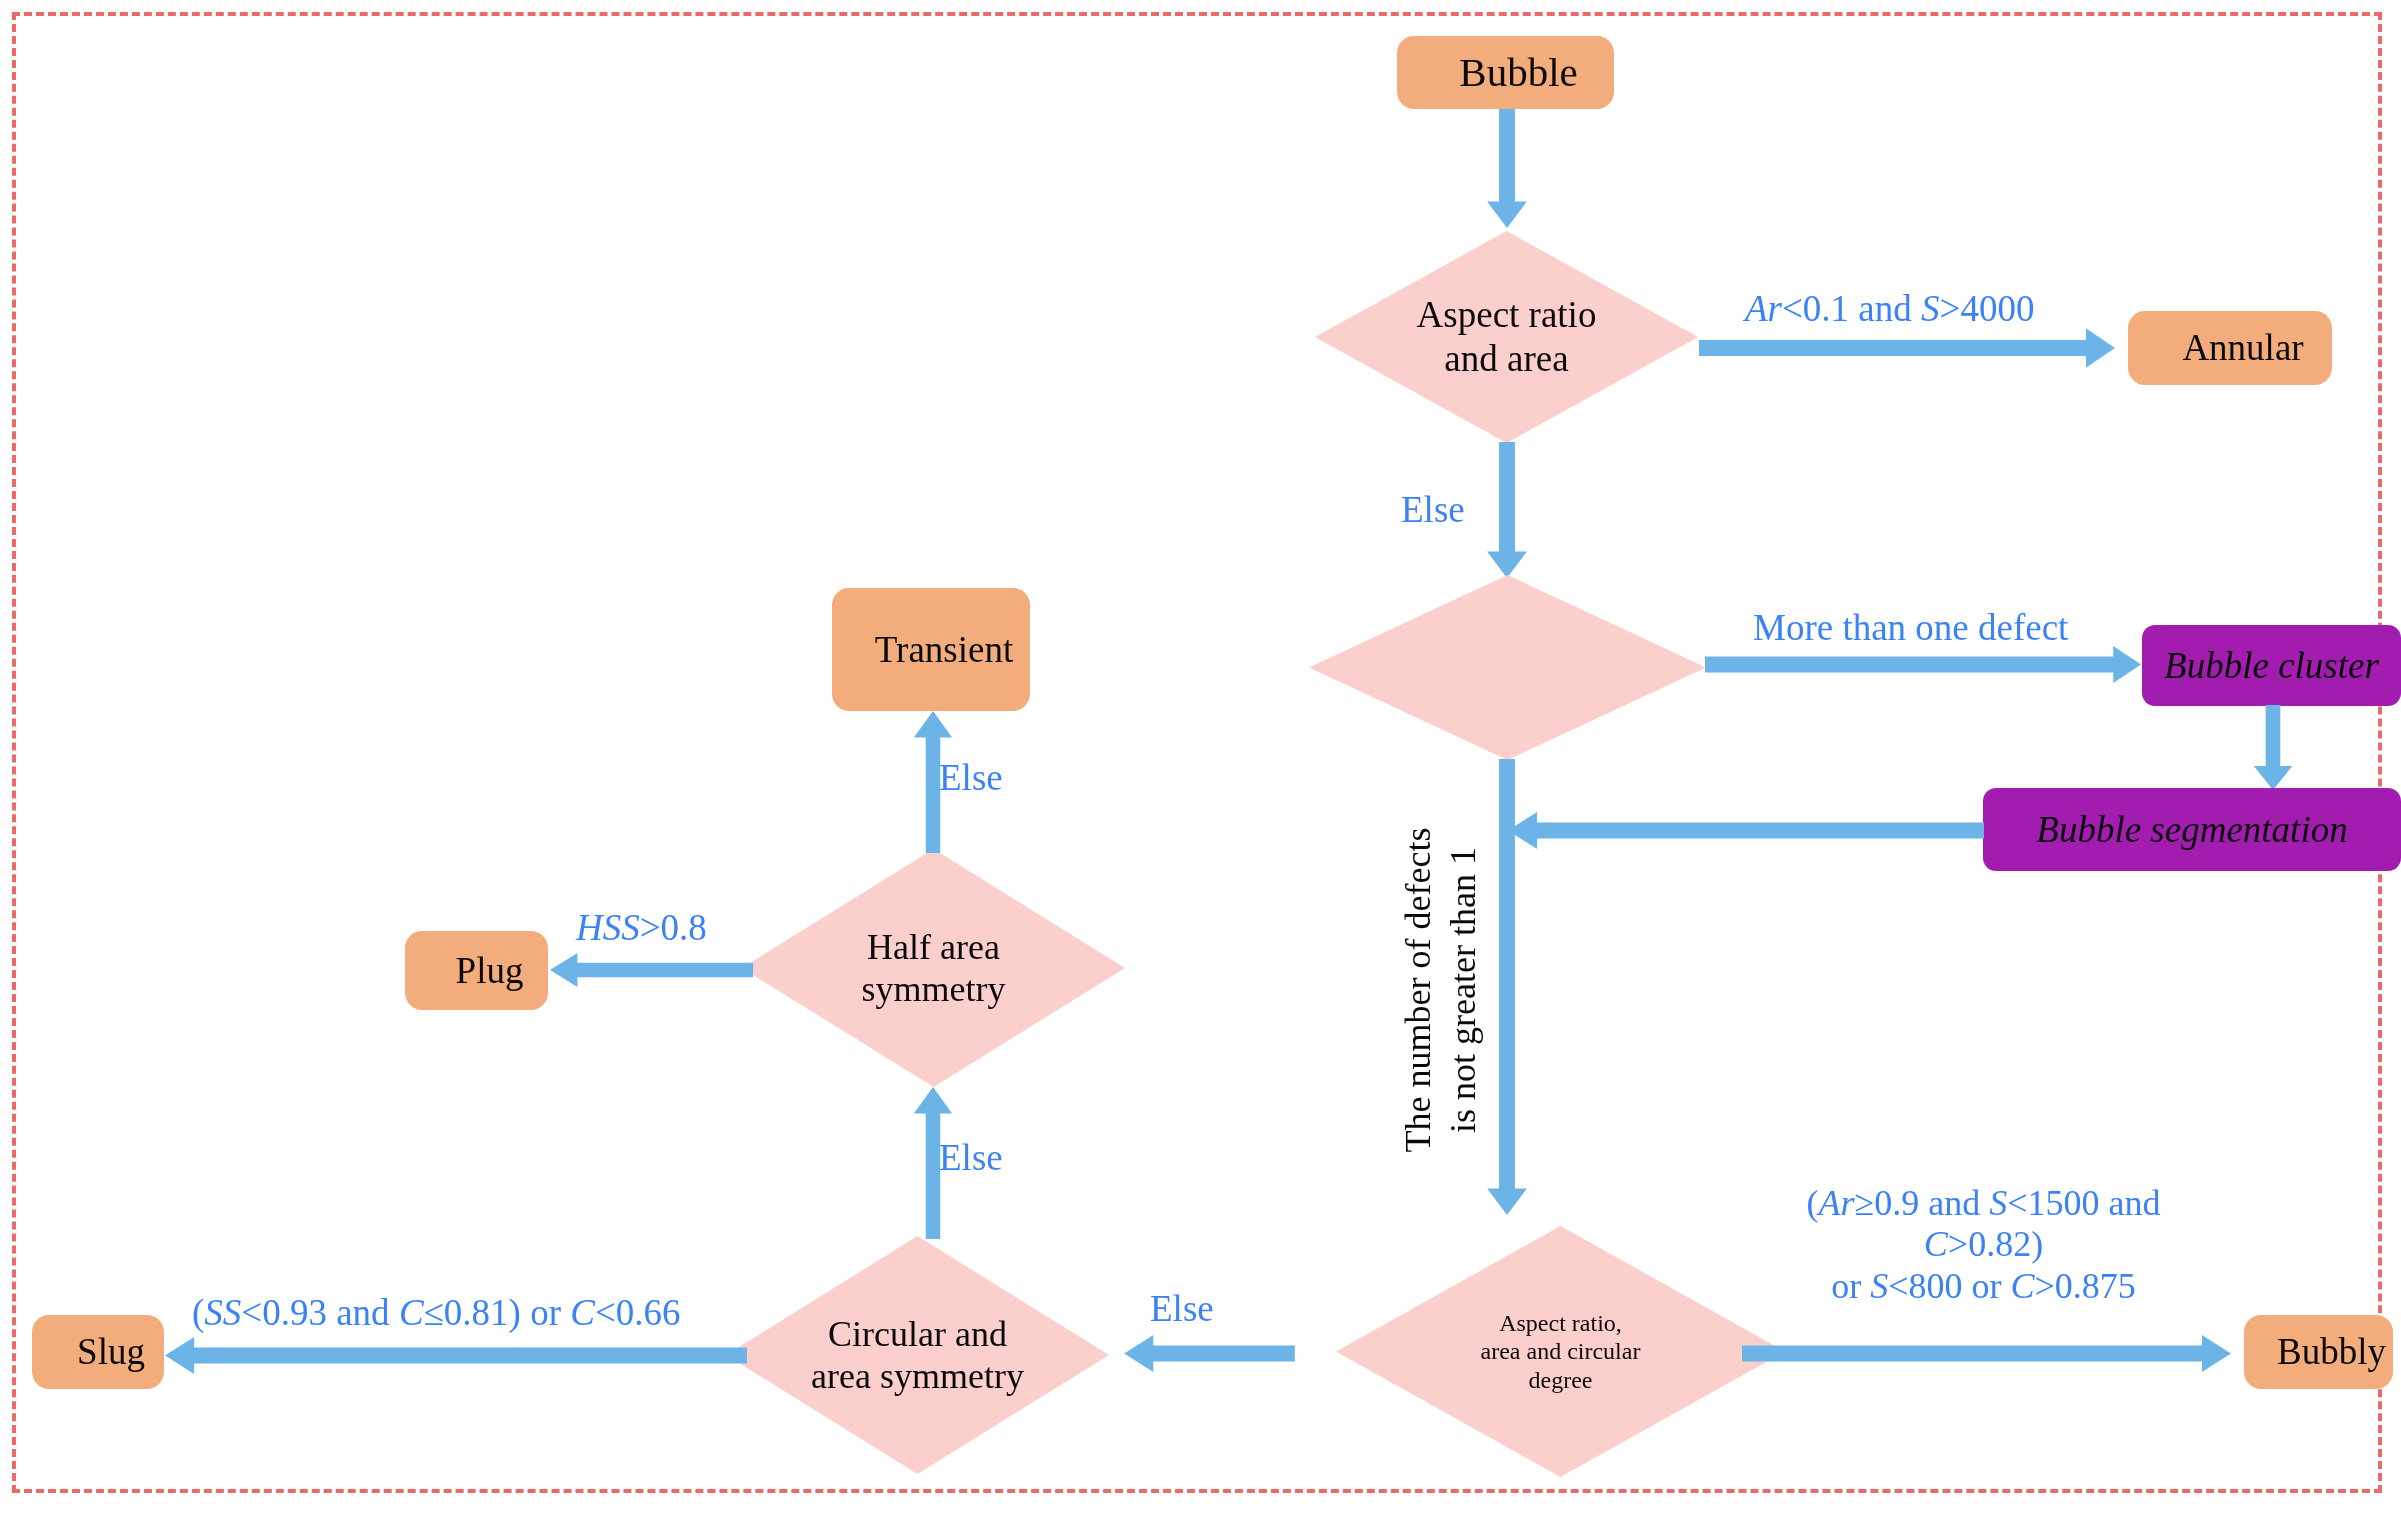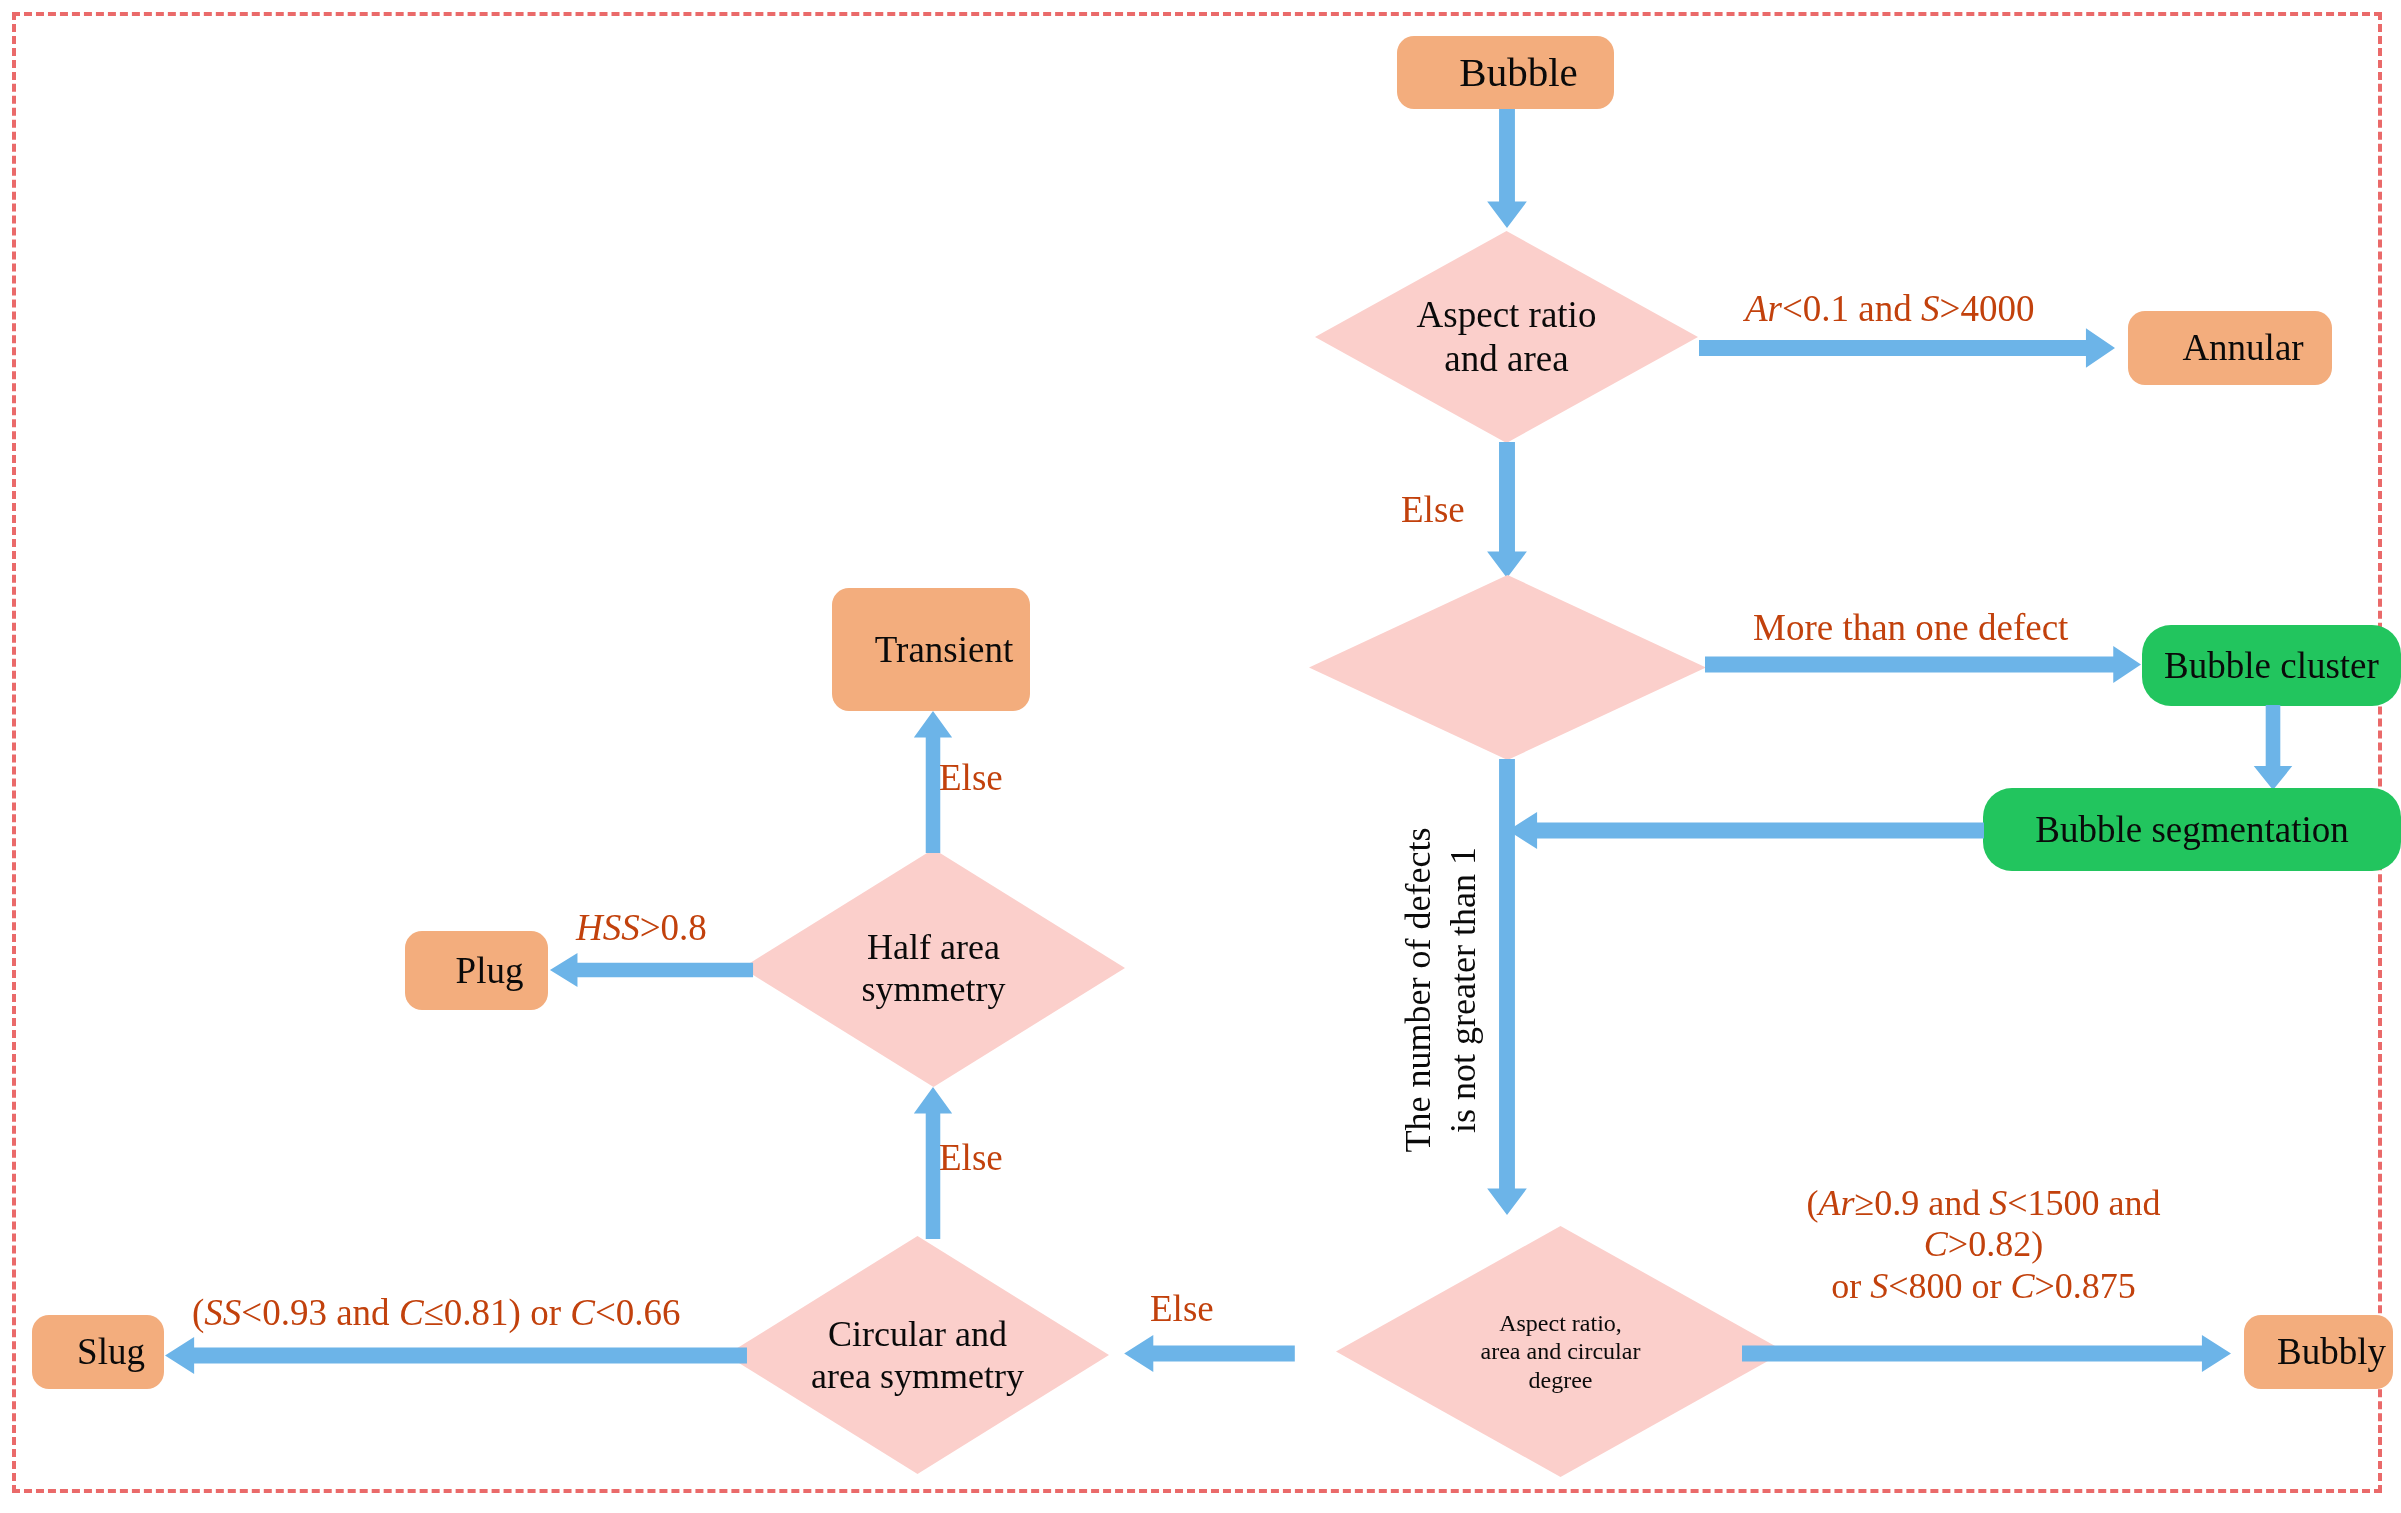--- a/index.html
+++ b/index.html
@@ -37,22 +37,23 @@
     text-align: center;
     color: #0a0a0a;
     line-height: 1.18;
   }
   .box-orange {
     background: #f3ad7d;
     border-radius: 17px;
     padding-left: 26px;
   }
   .box-pink {
-    background: #22c55e;
-    border-radius: 29px;
+    background: #a21caf;
+    border-radius: 13px;
+    font-style: italic;
   }
   .diamond {
     background: transparent;
   }
   .diamond .dia-shape {
     position: absolute;
     left: 0; top: 0;
     width: 100%; height: 100%;
     background: #fbcfcb;
     clip-path: polygon(50% 0%, 100% 50%, 50% 100%, 0% 50%);
@@ -65,21 +66,21 @@
 
   
   .arrow {
     position: absolute;
   }
   .arrow svg { display: block; overflow: visible; }
 
   
   .edge-label {
     position: absolute;
-    color: #c2410c;
+    color: #3b82f6;
     white-space: nowrap;
     line-height: 1.15;
   }
   .edge-label.multiline { white-space: normal; text-align: center; }
   .vert-label {
     position: absolute;
     color: #0a0a0a;
     transform-origin: center center;
     transform: rotate(-90deg);
     text-align: center;

